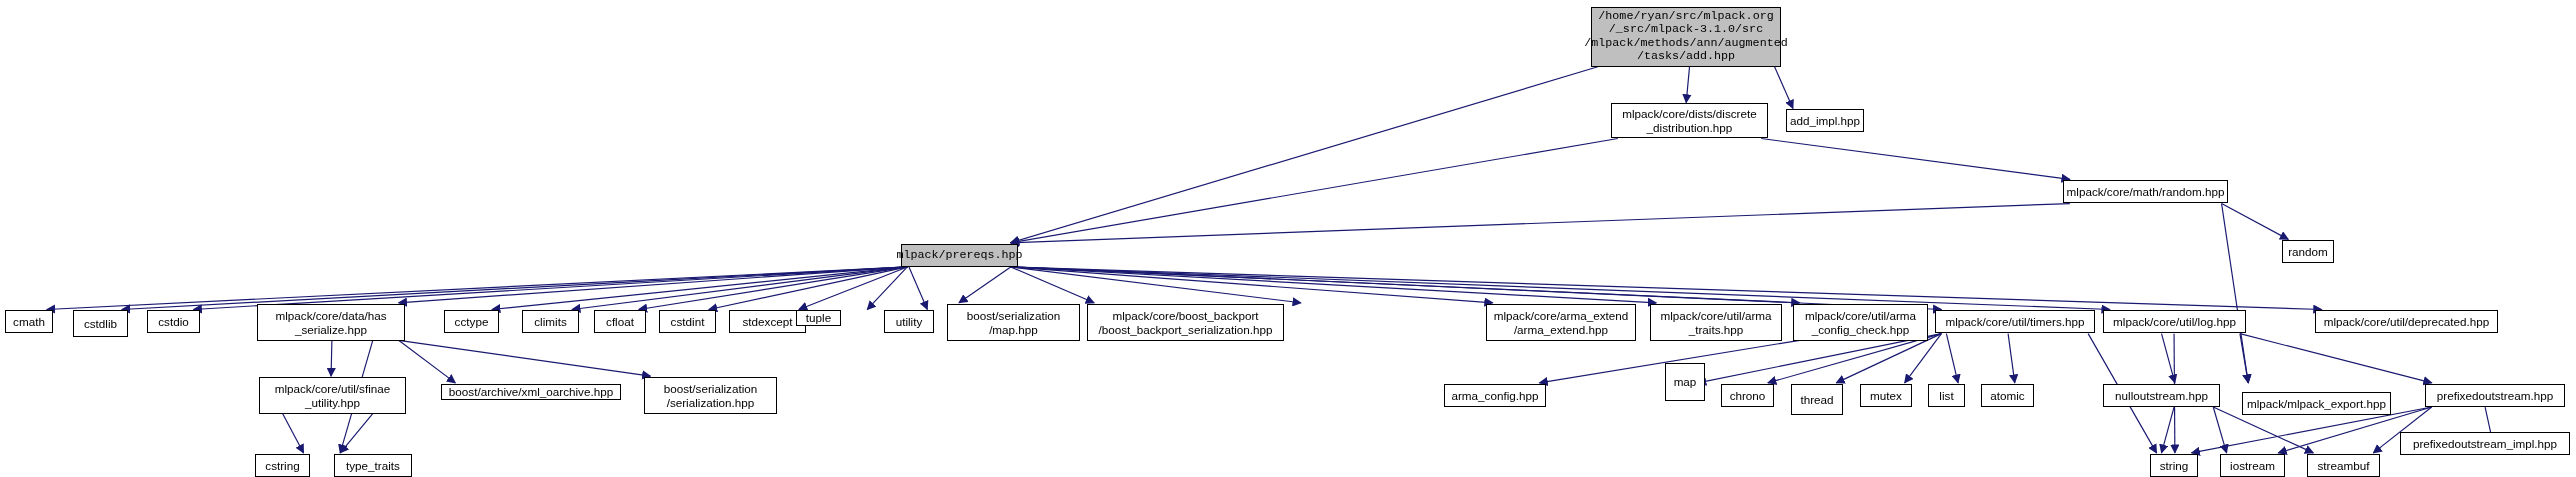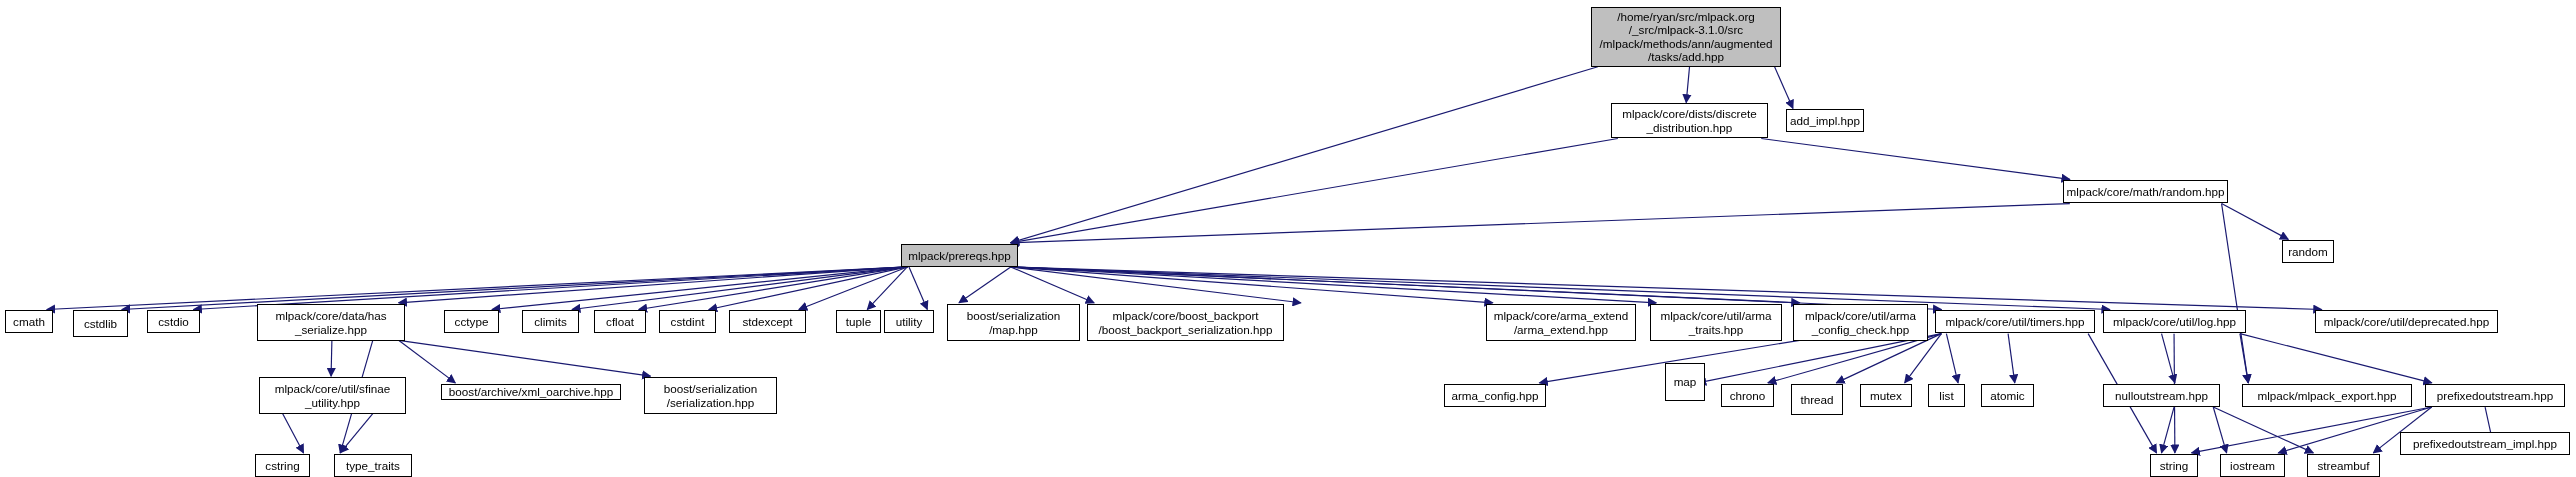--- a/index.html
+++ b/index.html
@@ -14,21 +14,21 @@
   .node {
     position:absolute; z-index:1;
     display:flex; align-items:center; justify-content:center;
     text-align:center; white-space:pre-line;
     background:#ffffff;
     border:0.8px solid #000000;
     color:#000000;
     font-size:11.7px; line-height:13.3px;
     cursor:pointer;
   }
-  .node--root { background:#bfbfbf; }
+  .node--root { background:#bfbfbf;font-family:Liberation Mono, monospace; }
 </style>
 </head>
 <body>
 
 <div id="graph">
   <svg id="edge-layer" width="2576" height="478" xmlns="http://www.w3.org/2000/svg" viewBox="0 0 3089 573">
       <defs>
         <marker id="arrowhead" viewBox="0 0 10 10" refX="9" refY="5" markerWidth="8" markerHeight="8" orient="auto">
           <path d="M0,0 L10,5 L0,10 z" fill="#191970"></path>
         </marker>
@@ -102,21 +102,21 @@
   <div class="node" style="left:5px;top:310px;width:48px;height:23px">cmath</div>
   <div class="node" style="left:73px;top:310px;width:55px;height:27px">cstdlib</div>
   <div class="node" style="left:147px;top:310px;width:53px;height:23px">cstdio</div>
   <div class="node" style="left:257px;top:304px;width:148px;height:37px">mlpack/core/data/has
 _serialize.hpp</div>
   <div class="node" style="left:444px;top:310px;width:55px;height:23px">cctype</div>
   <div class="node" style="left:522px;top:310px;width:57px;height:23px">climits</div>
   <div class="node" style="left:594px;top:310px;width:52px;height:23px">cfloat</div>
   <div class="node" style="left:659px;top:310px;width:57px;height:23px">cstdint</div>
   <div class="node" style="left:729px;top:310px;width:77px;height:23px">stdexcept</div>
-  <div class="node" style="left:836px;top:310px;width:45px;height:23px">tuple</div>
+  <div class="node" style="left:796px;top:310px;width:45px;height:16px">tuple</div>
   <div class="node" style="left:884px;top:310px;width:50px;height:23px">utility</div>
   <div class="node" style="left:947px;top:304px;width:133px;height:37px">boost/serialization
 /map.hpp</div>
   <div class="node" style="left:1087px;top:304px;width:197px;height:37px">mlpack/core/boost_backport
 /boost_backport_serialization.hpp</div>
   <div class="node" style="left:1486px;top:304px;width:150px;height:37px">mlpack/core/arma_extend
 /arma_extend.hpp</div>
   <div class="node" style="left:1650px;top:304px;width:132px;height:37px">mlpack/core/util/arma
 _traits.hpp</div>
   <div class="node" style="left:1793px;top:304px;width:135px;height:37px">mlpack/core/util/arma
@@ -131,21 +131,21 @@
   <div class="node" style="left:644px;top:377px;width:133px;height:37px">boost/serialization
 /serialization.hpp</div>
   <div class="node" style="left:1444px;top:384px;width:102px;height:23px">arma_config.hpp</div>
   <div class="node" style="left:1665px;top:363px;width:40px;height:38px">map</div>
   <div class="node" style="left:1721px;top:384px;width:53px;height:23px">chrono</div>
   <div class="node" style="left:1791px;top:384px;width:52px;height:31px">thread</div>
   <div class="node" style="left:1860px;top:384px;width:52px;height:23px">mutex</div>
   <div class="node" style="left:1928px;top:384px;width:37px;height:23px">list</div>
   <div class="node" style="left:1981px;top:384px;width:53px;height:23px">atomic</div>
   <div class="node" style="left:2103px;top:384px;width:117px;height:23px">nulloutstream.hpp</div>
-  <div class="node" style="left:2242px;top:384px;width:170px;height:23px">mlpack/mlpack_export.hpp</div>
+  <div class="node" style="left:2242px;top:392px;width:149px;height:23px">mlpack/mlpack_export.hpp</div>
   <div class="node" style="left:2425px;top:384px;width:140px;height:23px">prefixedoutstream.hpp</div>
 
   <div class="node" style="left:255px;top:454px;width:55px;height:22.5px">cstring</div>
   <div class="node" style="left:334px;top:454px;width:78px;height:22.5px">type_traits</div>
   <div class="node" style="left:2150px;top:454px;width:48px;height:22.5px">string</div>
   <div class="node" style="left:2220px;top:454px;width:65px;height:22.5px">iostream</div>
   <div class="node" style="left:2307px;top:454px;width:73px;height:22.5px">streambuf</div>
   <div class="node" style="left:2400px;top:432px;width:170px;height:22.5px">prefixedoutstream_impl.hpp</div>
 </div>
 

